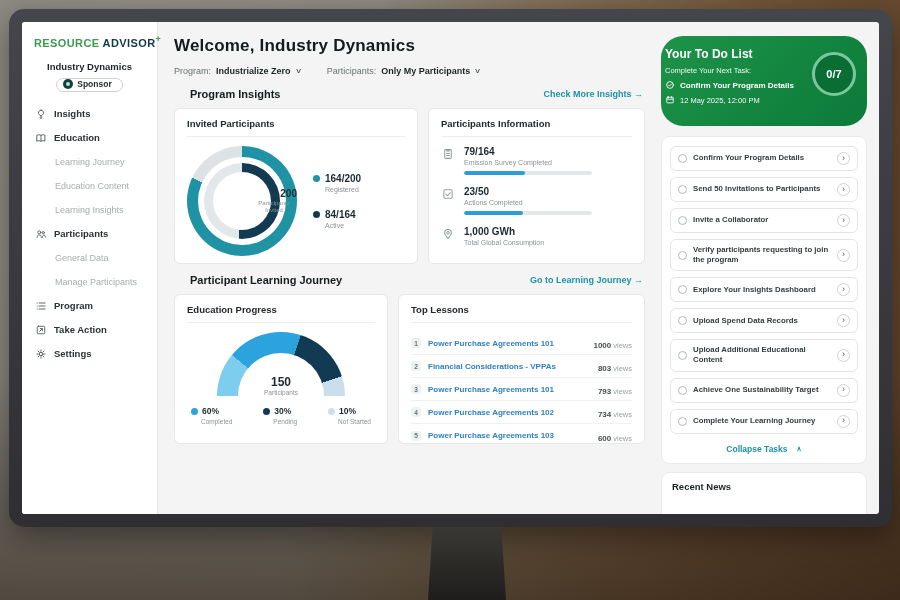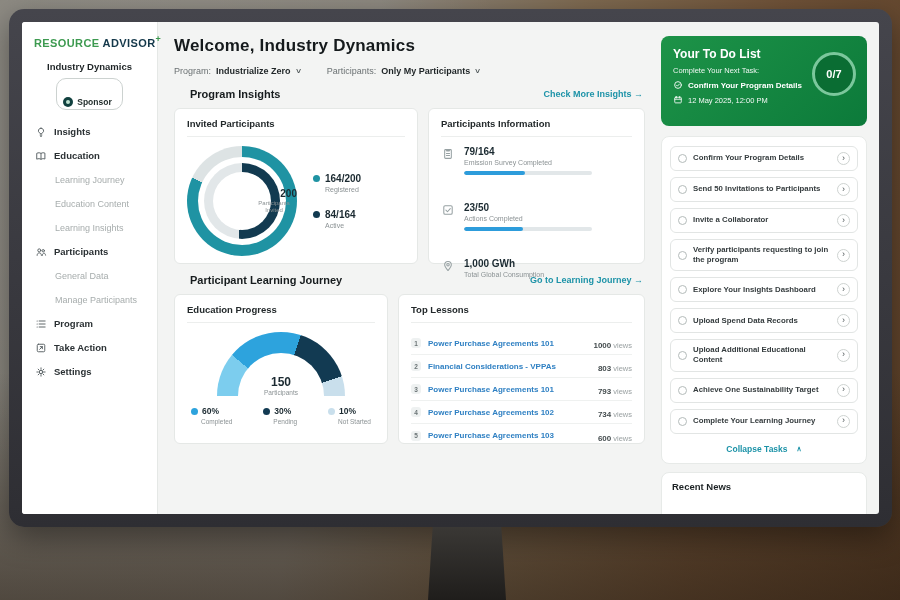--- a/index.html
+++ b/index.html
@@ -16,21 +16,21 @@
   .stand{position:absolute;left:428px;top:527px;width:78px;height:73px;
     background:linear-gradient(#3a3835,#1f1d1b);clip-path:polygon(6% 0,94% 0,100% 100%,0 100%);}
   .screen{position:relative;width:100%;height:100%;background:#f3f4f3;border-radius:3px;overflow:hidden;display:flex;}
 
   
   .sidebar{width:136px;background:#fff;border-right:1px solid #e5e8e6;padding:12px 0 0 0;flex:none;}
   .brand{padding:0 12px;font-size:11px;font-weight:bold;letter-spacing:.4px;white-space:nowrap;}
   .brand .p1{color:#3d9a50;} .brand .p2{color:#14384a;} .brand .plus{color:#3d9a50;font-size:9px;vertical-align:super;}
   .org{margin-top:12px;text-align:center;font-size:9.5px;font-weight:bold;color:#1e2426;}
   .sponsor{margin:6px auto 10px;display:flex;align-items:center;gap:4px;width:fit-content;
-    border:1px solid #ccd2d0;border-radius:10px;padding:18px 10px 2px 6px;font-size:8.5px;color:#24302e;font-weight:bold;background:#fff;}
+    border:1px solid #ccd2d0;border-radius:10px;padding:0 10px 2px 6px;font-size:8.5px;color:#24302e;font-weight:bold;background:#fff;}
   .sponsor .sp-ic{width:10px;height:10px;border-radius:50%;background:#11413f;display:inline-block;position:relative;}
   .sponsor .sp-ic::after{content:"";position:absolute;left:3px;top:3px;width:4px;height:4px;border-radius:50%;background:#bfe3d2;}
   .nav{display:flex;flex-direction:column;}
   .nav-item{display:flex;align-items:center;gap:7px;height:22px;margin:1px 10px 1px 0;padding-left:13px;
     font-size:9.5px;font-weight:bold;color:#2b3134;cursor:pointer;border-radius:0 14px 14px 0;}
   .nav-item .nav-icon{width:12px;height:12px;color:#5a6366;display:flex;}
   .nav-item.active{background:#e9f4ec;color:#17343c;}
   .nav-item.active .nav-icon{color:#2f8a4e;}
   .nav-sub{height:22px;display:flex;align-items:center;padding-left:33px;font-size:9px;color:#a7adad;cursor:pointer;margin:1px 0;}
   svg{display:block;}
@@ -63,21 +63,21 @@
   .donut-center{position:absolute;inset:0;display:flex;flex-direction:column;align-items:flex-end;justify-content:center;text-align:center;}
   .donut-center .v{font-size:10px;font-weight:bold;color:#1b2a31;}
   .donut-center .l{font-size:6px;color:#8b9294;width:46px;line-height:1.25;margin-top:1px;}
   .d-legend{margin-left:16px;display:flex;flex-direction:column;gap:16px;}
   .leg-item .top{display:flex;align-items:center;gap:5px;}
   .leg-dot{width:7px;height:7px;border-radius:50%;flex:none;}
   .leg-v{font-size:10px;font-weight:bold;color:#1b2a31;}
   .leg-l{font-size:7px;color:#8b9294;margin:2px 0 0 12px;}
 
   
-  .info-row{display:flex;gap:9px;margin-bottom:27px;}
+  .info-row{display:flex;gap:9px;margin-bottom:11px;}
   .info-ic{width:14px;height:14px;color:#97a1a3;flex:none;margin-top:1px;}
   .info-v{font-size:10px;font-weight:bold;color:#1b2a31;}
   .info-l{font-size:7px;color:#8b9294;margin-top:2px;}
   .bar{width:128px;height:4px;background:#e2e7e9;border-radius:2px;margin-top:5px;overflow:hidden;}
   .bar i{display:block;height:100%;background:#2d9cdb;border-radius:2px;}
 
   
   .gauge{position:relative;width:128px;height:64px;margin:4px auto 0;overflow:hidden;}
   .gauge .arc{position:absolute;left:0;top:0;width:128px;height:128px;border-radius:50%;
     background:conic-gradient(from 270deg,#7ccdee 0 40deg,#2da3dd 40deg 108deg,#123a52 108deg 162deg,#c9dfec 162deg 180deg,transparent 180deg 360deg);}
@@ -94,21 +94,21 @@
   .lesson{display:flex;align-items:center;gap:7px;height:23px;border-bottom:1px solid #eff1f0;cursor:pointer;}
   .lesson:last-child{border-bottom:none;}
   .rank{width:10px;height:10px;border-radius:3px;background:#eef1f1;color:#6b7476;font-size:6.5px;
     display:flex;align-items:center;justify-content:center;flex:none;font-weight:bold;}
   .lesson-name{flex:1;font-size:8px;font-weight:bold;color:#2f80c3;white-space:nowrap;overflow:hidden;}
   .views{font-size:8px;color:#444c4e;font-weight:bold;}
   .views-unit{font-size:7.5px;color:#9aa1a2;margin-left:2px;}
 
   
   .right{width:222px;flex:none;padding:14px 12px 0 4px;}
-  .todo-card{position:relative;background:linear-gradient(135deg,#1d9348,#0c7a3a);border-radius:8px;padding:11px 12px;color:#fff;height:90px;}
+  .todo-card{position:relative;background:linear-gradient(135deg,#1d9348,#0c7a3a);border-radius:22px;padding:11px 4px;color:#fff;height:90px;}
   .todo-title{font-size:12px;font-weight:bold;}
   .todo-sub{font-size:7.5px;margin-top:5px;opacity:.92;}
   .todo-task{display:flex;align-items:center;gap:5px;font-size:8px;font-weight:bold;margin-top:5px;width:140px;}
   .todo-due{display:flex;align-items:center;gap:5px;font-size:7.5px;margin-top:5px;opacity:.95;}
   .w-ic{width:10px;height:10px;color:#fff;flex:none;}
   .todo-ring{position:absolute;right:11px;top:16px;width:44px;height:44px;border-radius:50%;
     background:#0a6d33;border:3px solid #7bc79c;display:flex;align-items:center;justify-content:center;
     font-size:11px;font-weight:bold;color:#fff;}
   .tasks-card{background:#fff;border:1px solid #e7eae8;border-radius:8px;padding:9px 8px 6px;margin-top:10px;}
   .task{display:flex;align-items:center;gap:6px;border:1px solid #e2e5e4;border-radius:6px;

